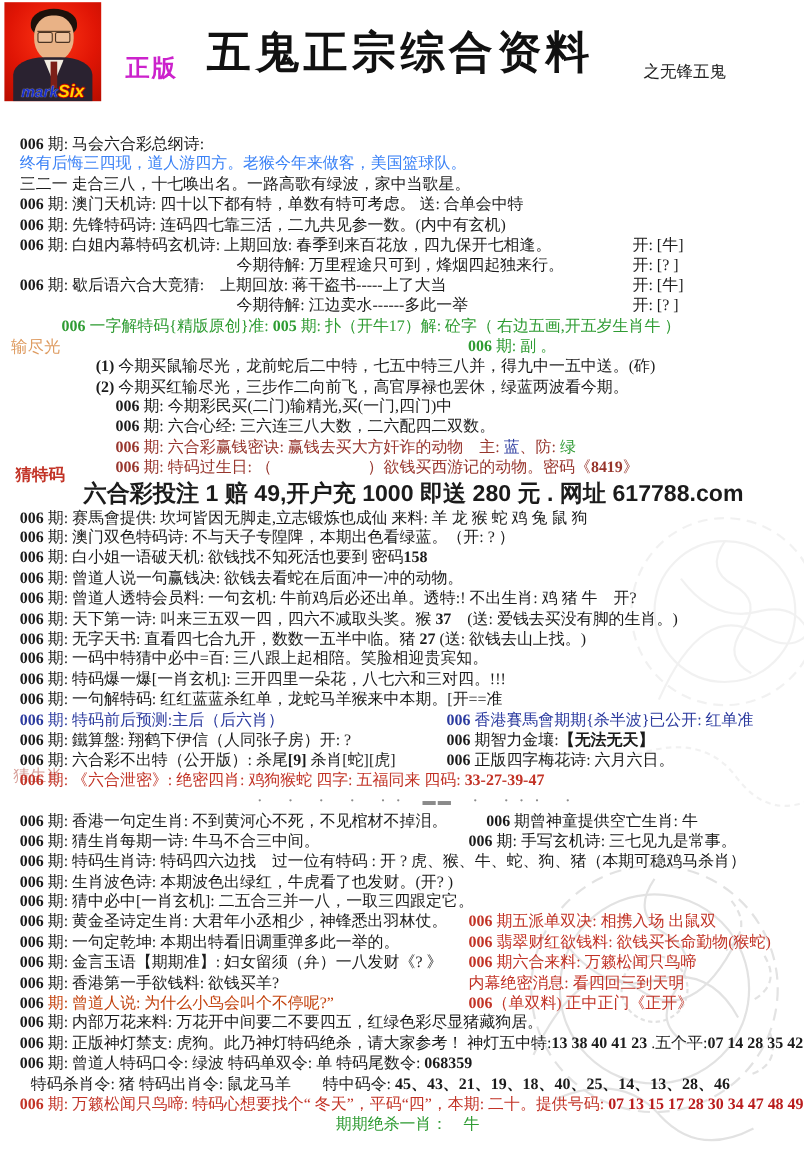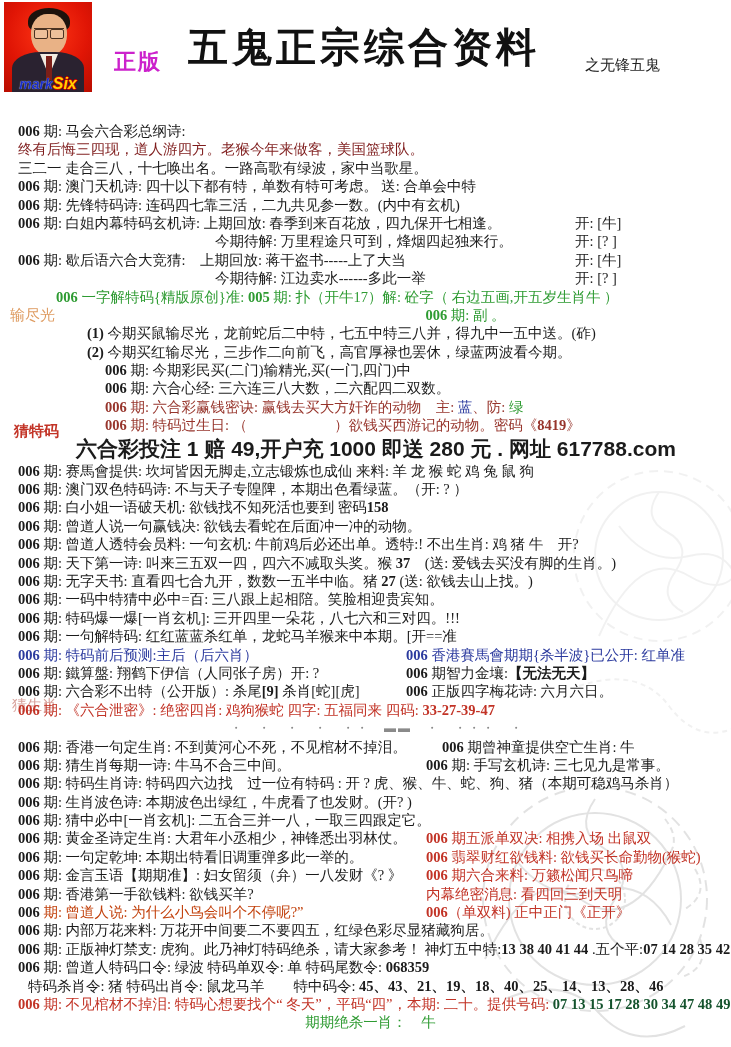--- a/index.html
+++ b/index.html
@@ -93,21 +93,21 @@
 </div>
 
 <div>
     <div class="side-label" style="left: 10px; top: 306px; color: rgb(222, 155, 96);">输尽光</div>
     <div class="side-label" style="left: 14px; top: 422px; color: rgb(194, 51, 38); font-weight: bold;">猜特码</div>
     <div class="side-label" style="left: 12px; top: 696px; color: rgb(216, 160, 154);">猜生肖</div>
   </div>
 
 <div class="content">
     <div class="line"><span style="color: rgb(27, 27, 27); font-weight: bold;">006 </span><span style="color: rgb(27, 27, 27);">期: 马会六合彩总纲诗:</span></div>
-    <div class="line"><span style="color: #7f1d1d; margin-top: 16px;">终有后悔三四现，道人游四方。老猴今年来做客，美国篮球队。</span></div>
+    <div class="line"><span style="color: #3b82f6; margin-top: 16px;">终有后悔三四现，道人游四方。老猴今年来做客，美国篮球队。</span></div>
     <div class="line"><span style="color: rgb(27, 27, 27);">三二一 走合三八，十七唤出名。一路高歌有绿波，家中当歌星。</span></div>
     <div class="line"><span style="color: rgb(27, 27, 27); font-weight: bold;">006 </span><span style="color: rgb(27, 27, 27);">期: 澳门天机诗: 四十以下都有特，单数有特可考虑。 送: 合单会中特</span></div>
     <div class="line"><span style="color: rgb(27, 27, 27); font-weight: bold;">006 </span><span style="color: rgb(27, 27, 27);">期: 先锋特码诗: 连码四七靠三活，二九共见参一数。(内中有玄机)</span></div>
     <div class="line"><span style="color: rgb(27, 27, 27); font-weight: bold;">006 </span><span style="color: rgb(27, 27, 27);">期: 白姐内幕特码玄机诗: 上期回放: 春季到来百花放，四九保开七相逢。</span><span class="right-seg" style="left: 557px;"><span style="color: rgb(27, 27, 27);">开: [牛]</span></span></div>
     <div class="line" style="padding-left: 197px;"><span style="color: rgb(27, 27, 27);">今期待解: 万里程途只可到，烽烟四起独来行。</span><span class="right-seg" style="left: 557px;"><span style="color: rgb(27, 27, 27);">开: [? ]</span></span></div>
     <div class="line"><span style="color: rgb(27, 27, 27); font-weight: bold;">006 </span><span style="color: rgb(27, 27, 27);">期: 歇后语六合大竞猜:　上期回放: 蒋干盗书-----上了大当</span><span class="right-seg" style="left: 557px;"><span style="color: rgb(27, 27, 27);">开: [牛]</span></span></div>
     <div class="line" style="padding-left: 197px;"><span style="color: rgb(27, 27, 27);">今期待解: 江边卖水------多此一举</span><span class="right-seg" style="left: 557px;"><span style="color: rgb(27, 27, 27);">开: [? ]</span></span></div>
     <div class="line" style="padding-left: 38px;"><span style="color: rgb(46, 155, 50); font-weight: bold;">006 </span><span style="color: rgb(46, 155, 50);">一字解特码{精版原创}准: </span><span style="color: rgb(46, 155, 50); font-weight: bold;">005 </span><span style="color: rgb(46, 155, 50);">期: 扑（开牛17）解: 砼字（ 右边五画,开五岁生肖牛 ）</span></div>
     <div class="line" style="padding-left: 190px; text-align: center;"><span style="color: rgb(46, 155, 50); font-weight: bold;">006 </span><span style="color: rgb(46, 155, 50);">期: 副 。</span></div>
     <div class="line" style="padding-left: 69px;"><span style="color: rgb(27, 27, 27); font-weight: bold;">(1) </span><span style="color: rgb(27, 27, 27);">今期买鼠输尽光，龙前蛇后二中特，七五中特三八并，得九中一五中送。(砟)</span></div>
@@ -136,18 +136,18 @@
     <div class="line"><span style="color: rgb(27, 27, 27); font-weight: bold;">006 </span><span style="color: rgb(27, 27, 27);">期: 猜生肖每期一诗: 牛马不合三中间。</span><span class="right-seg" style="left: 408px;"><span style="color: rgb(27, 27, 27); font-weight: bold;">006 </span><span style="color: rgb(27, 27, 27);">期: 手写玄机诗: 三七见九是常事。</span></span></div>
     <div class="line"><span style="color: rgb(27, 27, 27); font-weight: bold;">006 </span><span style="color: rgb(27, 27, 27);">期: 特码生肖诗: 特码四六边找　过一位有特码 : 开 ? 虎、猴、牛、蛇、狗、猪（本期可稳鸡马杀肖）</span></div>
     <div class="line"><span style="color: rgb(27, 27, 27); font-weight: bold;">006 </span><span style="color: rgb(27, 27, 27);">期: 生肖波色诗: 本期波色出绿红，牛虎看了也发财。(开? )</span></div>
     <div class="line"><span style="color: rgb(27, 27, 27); font-weight: bold;">006 </span><span style="color: rgb(27, 27, 27);">期: 猜中必中[一肖玄机]: 二五合三并一八，一取三四跟定它。</span></div>
     <div class="line"><span style="color: rgb(27, 27, 27); font-weight: bold;">006 </span><span style="color: rgb(27, 27, 27);">期: 黄金圣诗定生肖: 大君年小丞相少，神锋悉出羽林仗。</span><span class="right-seg" style="left: 408px;"><span style="color: rgb(194, 51, 38); font-weight: bold;">006 </span><span style="color: rgb(194, 51, 38);">期五派单双决: 相携入场 出鼠双</span></span></div>
     <div class="line"><span style="color: rgb(27, 27, 27); font-weight: bold;">006 </span><span style="color: rgb(27, 27, 27);">期: 一句定乾坤: 本期出特看旧调重弹多此一举的。</span><span class="right-seg" style="left: 408px;"><span style="color: rgb(194, 51, 38); font-weight: bold;">006 </span><span style="color: rgb(194, 51, 38);">翡翠财红欲钱料: 欲钱买长命勤物(猴蛇)</span></span></div>
     <div class="line"><span style="color: rgb(27, 27, 27); font-weight: bold;">006 </span><span style="color: rgb(27, 27, 27);">期: 金言玉语【期期准】: 妇女留须（弁）一八发财《? 》</span><span class="right-seg" style="left: 408px;"><span style="color: rgb(194, 51, 38); font-weight: bold;">006 </span><span style="color: rgb(194, 51, 38);">期六合来料: 万籁松闻只鸟啼</span></span></div>
     <div class="line"><span style="color: rgb(27, 27, 27); font-weight: bold;">006 </span><span style="color: rgb(27, 27, 27);">期: 香港第一手欲钱料: 欲钱买羊?</span><span class="right-seg" style="left: 408px;"><span style="color: rgb(194, 51, 38);">内幕绝密消息: 看四回三到天明</span></span></div>
     <div class="line"><span style="color: rgb(27, 27, 27); font-weight: bold;">006 </span><span style="color: #c2410c;">期: 曾道人说: 为什么小鸟会叫个不停呢?”</span><span class="right-seg" style="left: 408px;"><span style="color: rgb(194, 51, 38); font-weight: bold;">006</span><span style="color: rgb(194, 51, 38);">（单双料) 正中正门《正开》</span></span></div>
     <div class="line"><span style="color: rgb(27, 27, 27); font-weight: bold;">006 </span><span style="color: rgb(27, 27, 27);">期: 内部万花来料: 万花开中间要二不要四五，红绿色彩尽显猪藏狗居。</span></div>
-    <div class="line"><span style="color: rgb(27, 27, 27); font-weight: bold;">006 </span><span style="color: rgb(27, 27, 27);">期: 正版神灯禁支: 虎狗。此乃神灯特码绝杀，请大家参考！ 神灯五中特:</span><span style="color: rgb(27, 27, 27); font-weight: bold;">13 38 40 41 44</span><span style="color: rgb(27, 27, 27);"> .五个平:</span><span style="color: rgb(27, 27, 27); font-weight: bold;">07 14 28 35 42</span></div>
+    <div class="line"><span style="color: rgb(27, 27, 27); font-weight: bold;">006 </span><span style="color: rgb(27, 27, 27);">期: 正版神灯禁支: 虎狗。此乃神灯特码绝杀，请大家参考！ 神灯五中特:</span><span style="color: rgb(27, 27, 27); font-weight: bold;">13 38 40 41 23</span><span style="color: rgb(27, 27, 27);"> .五个平:</span><span style="color: rgb(27, 27, 27); font-weight: bold;">07 14 28 35 42</span></div>
     <div class="line"><span style="color: rgb(27, 27, 27); font-weight: bold;">006 </span><span style="color: rgb(27, 27, 27);">期: 曾道人特码口令: 绿波 特码单双令: 单 特码尾数令: </span><span style="color: rgb(27, 27, 27); font-weight: bold;">068359</span></div>
     <div class="line" style="padding-left: 10px;"><span style="color: rgb(27, 27, 27);">特码杀肖令: 猪 特码出肖令: 鼠龙马羊　　特中码令: </span><span style="color: rgb(27, 27, 27); font-weight: bold;">45、43、21、19、18、40、25、14、13、28、46</span></div>
-    <div class="line"><span style="color: rgb(194, 51, 38); font-weight: bold;">006 </span><span style="color: rgb(194, 51, 38);">期: 不见棺材不掉泪: 特码心想要找个“ 冬天”，平码“四”，本期: 二十。提供号码: </span><span style="color: #14532d; font-weight: bold;">07 13 15 17 28 30 34 47 48 49</span><span style="color: rgb(194, 51, 38);"> 。</span></div>
+    <div class="line"><span style="color: rgb(194, 51, 38); font-weight: bold;">006 </span><span style="color: rgb(194, 51, 38);">期: 万籁松闻只鸟啼: 特码心想要找个“ 冬天”，平码“四”，本期: 二十。提供号码: </span><span style="color: #b91c1c; font-weight: bold;">07 13 15 17 28 30 34 47 48 49</span><span style="color: rgb(194, 51, 38);"> 。</span></div>
     <div class="line center"><span style="color: rgb(46, 155, 50);">期期绝杀一肖：　牛</span></div>
   </div>
 
 </body></html>

